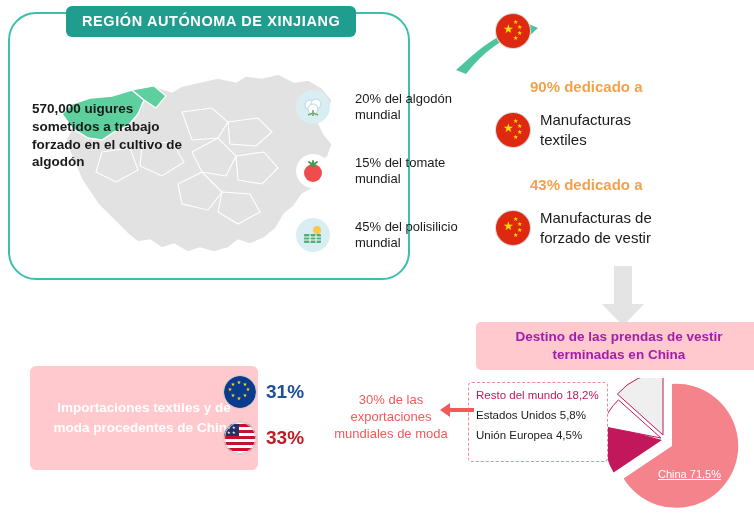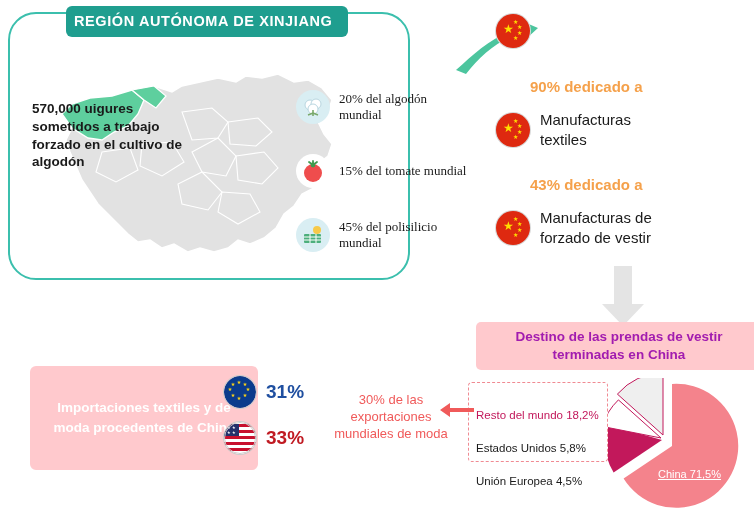--- a/index.html
+++ b/index.html
@@ -34,21 +34,21 @@
   }
   #xinjiang-title {
     position: absolute;
     left: 66px;
     top: 6px;
     background: #1f9e8f;
     color: #ffffff;
     font-weight: bold;
     font-size: 14.5px;
     letter-spacing: 0.6px;
-    padding: 7px 16px 8px 8px;
+    padding: 7px 16px 8px 16px;
     border-radius: 6px;
     white-space: nowrap;
     z-index: 5;
   }
   
   .map-wrap {
     position: absolute;
     left: 22px;
     top: 38px;
     width: 330px;
@@ -62,22 +62,21 @@
     font-size: 13.5px;
     font-weight: bold;
     color: #1a1a1a;
     line-height: 1.32;
     z-index: 4;
   }
   .stat-row {
     position: absolute;
     display: flex;
     align-items: center;
-    gap: 9px;
-    font-family: Liberation Serif, serif;
+    gap: 25px;
   }
   .stat-icon {
     width: 34px;
     height: 34px;
     border-radius: 50%;
     background: #d9eef3;
     display: flex;
     align-items: center;
     justify-content: center;
     flex: 0 0 auto;
@@ -209,21 +208,20 @@
     background: #ffffff;
     box-sizing: border-box;
     padding: 6px 7px;
   }
   .legend-row {
     font-size: 11.5px;
     color: #1a1a1a;
     line-height: 1.15;
     margin-bottom: 7px;
     white-space: nowrap;
-    margin-top: 20px;
   }
   .legend-row.rest { color: #c2185b; }
 
   
   #exports-note {
     position: absolute;
     left: 330px;
     top: 392px;
     width: 122px;
     font-size: 13px;

